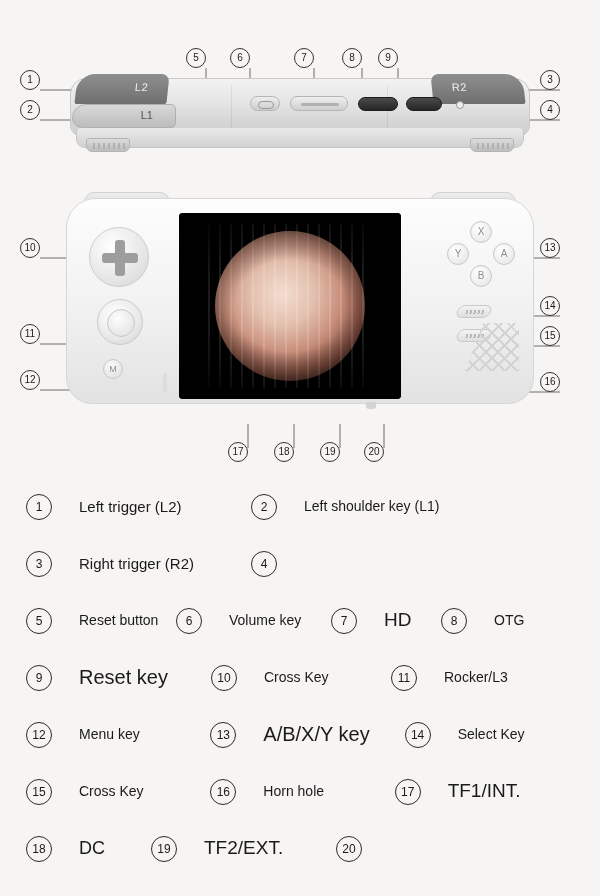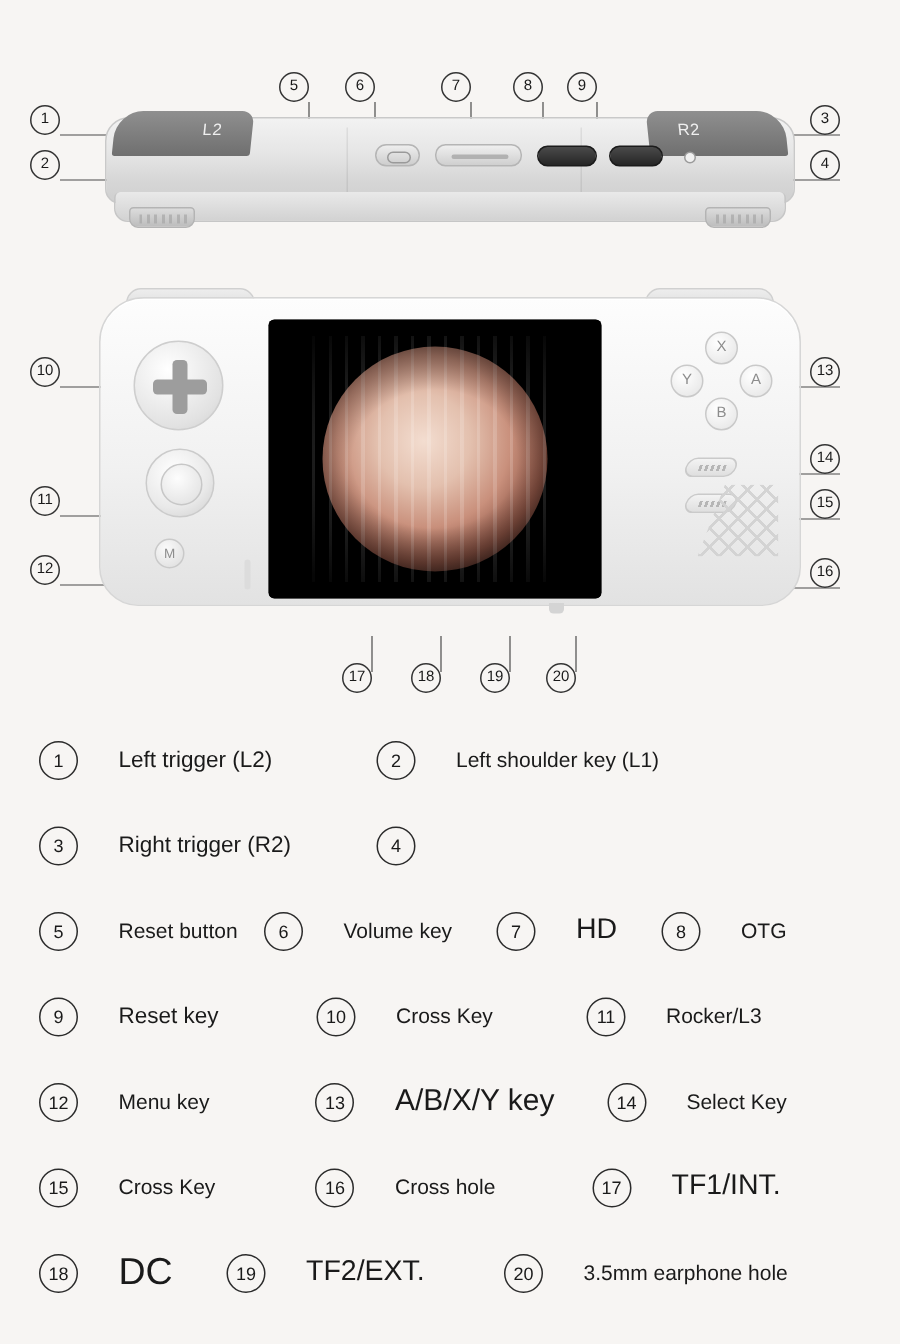--- a/index.html
+++ b/index.html
@@ -401,20 +401,23 @@
         <div class="tv-seam tv-seam2"></div>
       </div>
 
       <div class="trigger trig-l">
         <span>L2</span>
       </div>
       <div class="trigger trig-r">
         <span>R2</span>
       </div>
 
+      <div class="shoulder sh-l">
+        <span>L1</span>
+      </div>
 
       <div class="pwr-btn"></div>
       <div class="vol-btn"></div>
       <div class="port port-hd"></div>
       <div class="port port-otg"></div>
       <div class="reset-hole"></div>
 
       <div class="tv-lowerlip"></div>
       <div class="tv-grip-l"></div>
       <div class="tv-grip-r"></div>
@@ -508,21 +511,21 @@
           <div class="ltxt" style="font-size: 19px;">HD</div>
         </div>
         <div class="litem" style="width: 120px;">
           <div class="lbub">8</div>
           <div class="ltxt" style="font-size: 14px;">OTG</div>
         </div>
       </div>
       <div class="lrow" style="height: 57px;">
         <div class="litem" style="width: 185px;">
           <div class="lbub">9</div>
-          <div class="ltxt" style="font-size: 15px;">Reset key</div>
+          <div class="ltxt" style="font-size: 20px;">Reset key</div>
         </div>
         <div class="litem" style="width: 180px;">
           <div class="lbub">10</div>
           <div class="ltxt" style="font-size: 14px;">Cross Key</div>
         </div>
         <div class="litem" style="width: 180px;">
           <div class="lbub">11</div>
           <div class="ltxt" style="font-size: 14px;">Rocker/L3</div>
         </div>
       </div>
@@ -540,36 +543,35 @@
           <div class="ltxt" style="font-size: 14px;">Select Key</div>
         </div>
       </div>
       <div class="lrow" style="height: 57px;">
         <div class="litem" style="width: 185px;">
           <div class="lbub">15</div>
           <div class="ltxt" style="font-size: 14px;">Cross Key</div>
         </div>
         <div class="litem" style="width: 185px;">
           <div class="lbub">16</div>
-          <div class="ltxt" style="font-size: 14px;">Cross hole</div>
+          <div class="ltxt" style="font-size: 14px;">Horn hole</div>
         </div>
         <div class="litem" style="width: 180px;">
           <div class="lbub">17</div>
           <div class="ltxt" style="font-size: 19px;">TF1/INT.</div>
         </div>
       </div>
       <div class="lrow" style="height: 57px;">
         <div class="litem" style="width: 125px;">
           <div class="lbub">18</div>
-          <div class="ltxt" style="font-size: 25px;">DC</div>
+          <div class="ltxt" style="font-size: 18px;">DC</div>
         </div>
         <div class="litem" style="width: 185px;">
           <div class="lbub">19</div>
           <div class="ltxt" style="font-size: 19px;">TF2/EXT.</div>
         </div>
         <div class="litem" style="width: 230px;">
           <div class="lbub">20</div>
-          <div class="ltxt" style="font-size: 14px;">3.5mm earphone hole</div>
         </div>
       </div>
     </div>
 
 </div>
 
 </body></html>

